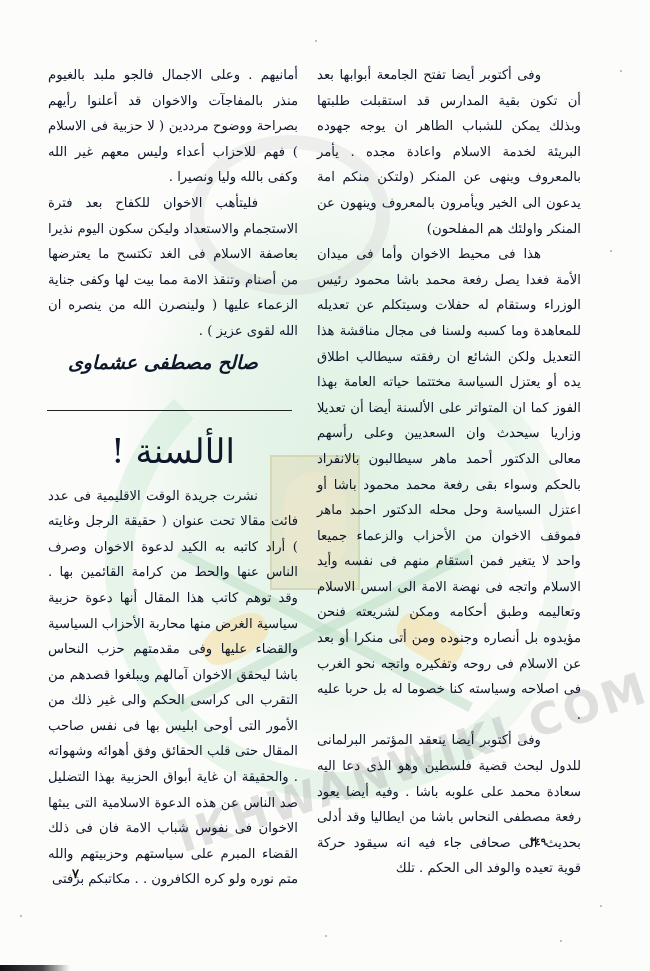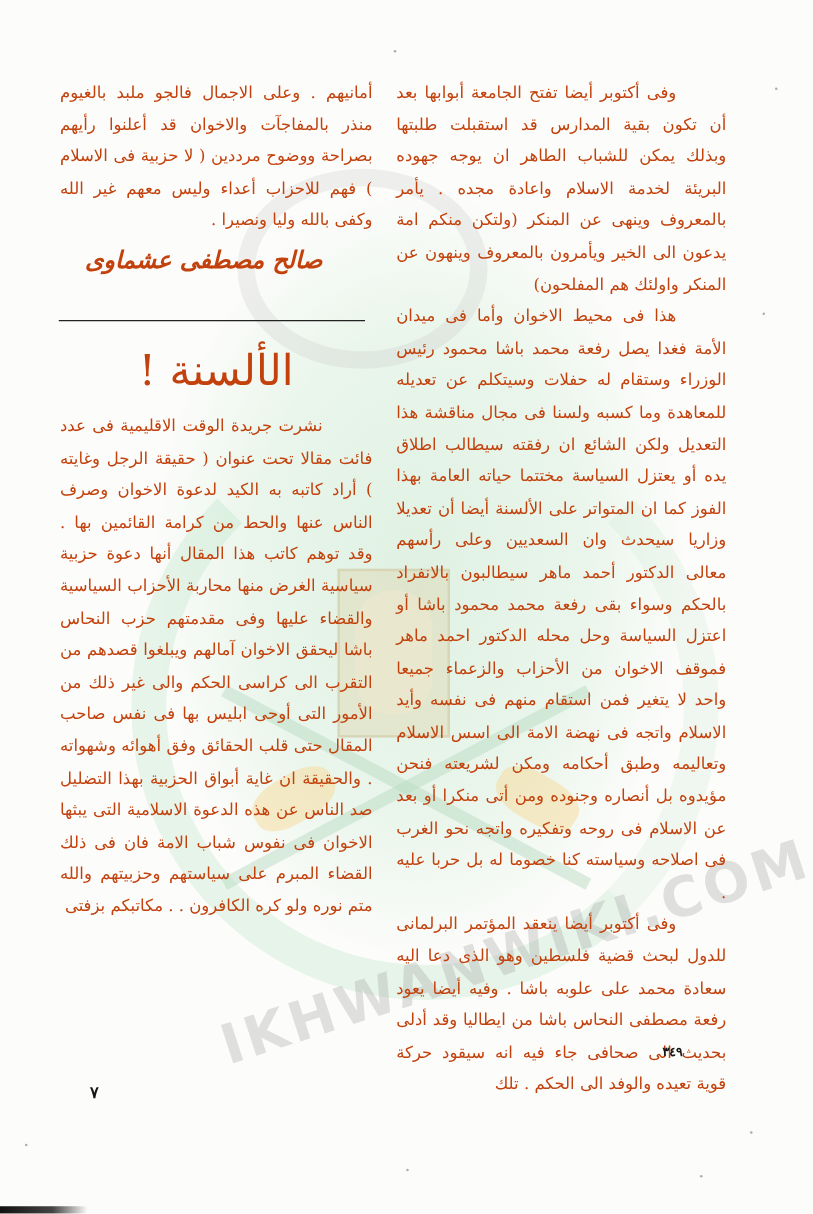--- a/index.html
+++ b/index.html
@@ -16,21 +16,21 @@
     .wm-book-inner { left: 284px; top: 472px; width: 62px; height: 100px; border-radius: 30px; background: rgba(238,232,205,0.6); }
     .wm-sword1 { left: 160px; top: 625px; width: 330px; height: 10px; background: rgba(185,220,195,0.5); transform: rotate(-28deg); }
     .wm-sword2 { left: 160px; top: 625px; width: 330px; height: 10px; background: rgba(185,220,195,0.5); transform: rotate(28deg); }
     .wm-hilt1 { left: 200px; top: 620px; width: 70px; height: 38px; border-radius: 40%; background: rgba(246,220,160,0.55); transform: rotate(-30deg); }
     .wm-hilt2 { left: 395px; top: 620px; width: 70px; height: 38px; border-radius: 40%; background: rgba(246,220,160,0.55); transform: rotate(30deg); }
     .wm-top { left: 190px; top: 135px; width: 200px; height: 160px; border-radius: 50%; border: 14px solid rgba(200,200,200,0.28); }
     .wm-text { left: 170px; top: 760px; width: 340px; text-align: center; font-family: "DejaVu Sans", sans-serif; font-weight: bold;
       font-size: 44px; letter-spacing: 3px; color: rgba(170,170,170,0.35); transform: rotate(-18deg); }
 
     
-    .col { position: absolute; direction: rtl; text-align: justify; font-family: "DejaVu Serif", serif; font-size: 13.2px; line-height: 25.6px; color: #c2410c; }
+    .col { position: absolute; direction: rtl; text-align: justify; font-family: "DejaVu Serif", serif; font-size: 13.2px; line-height: 25.6px; color: #0f172a; }
     .col-right { left: 317px; top: 62px; width: 264px; }
     .col-left { left: 48px; top: 62px; width: 250px; }
     .col p { text-align-last: right; }
     .col p.indent { text-indent: 40px; }
     .signature { font-family: "DejaVu Serif", serif; font-style: italic; font-size: 19px; font-weight: bold; text-align: right; padding-right: 40px; margin-top: 6px; height: 32px; }
     .divider { height: 0; border-top: 1.6px solid #222; margin: 28px 6px 18px 0; width: 245px; }
     .headline { text-align: center; font-family: "DejaVu Serif", serif; font-size: 34px; line-height: 44px; font-weight: normal; margin-bottom: 10px; letter-spacing: 1px; }
     .pnum-left { position: absolute; left: 72px; top: 866px; font-family: "DejaVu Serif", serif; font-size: 13px; font-weight: bold; }
     .pnum-right { position: absolute; left: 530px; top: 836px; font-family: "DejaVu Serif", serif; font-size: 10px; font-weight: bold; direction: rtl; }
     .scan-edge { position: absolute; left: 0; top: 965px; width: 70px; height: 6px; background: linear-gradient(90deg, #111 0%, #444 60%, rgba(0,0,0,0) 100%); }
@@ -53,20 +53,21 @@
   <div class="wm wm-text">IKHWANWIKI.COM</div>
 
   <div class="col col-right">
     <p class="indent">وفى أكتوبر أيضا تفتح الجامعة أبوابها بعد أن تكون بقية المدارس قد استقبلت طلبتها وبذلك يمكن للشباب الطاهر ان يوجه جهوده البريئة لخدمة الاسلام واعادة مجده . يأمر بالمعروف وينهى عن المنكر (ولتكن منكم امة يدعون الى الخير ويأمرون بالمعروف وينهون عن المنكر واولئك هم المفلحون)</p>
     <p class="indent">هذا فى محيط الاخوان وأما فى ميدان الأمة فغدا يصل رفعة محمد باشا محمود رئيس الوزراء وستقام له حفلات وسيتكلم عن تعديله للمعاهدة وما كسبه ولسنا فى مجال مناقشة هذا التعديل ولكن الشائع ان رفقته سيطالب اطلاق يده أو يعتزل السياسة مختتما حياته العامة بهذا الفوز كما ان المتواتر على الألسنة أيضا أن تعديلا وزاريا سيحدث وان السعديين وعلى رأسهم معالى الدكتور أحمد ماهر سيطالبون بالانفراد بالحكم وسواء بقى رفعة محمد محمود باشا أو اعتزل السياسة وحل محله الدكتور احمد ماهر فموقف الاخوان من الأحزاب والزعماء جميعا واحد لا يتغير فمن استقام منهم فى نفسه وأيد الاسلام واتجه فى نهضة الامة الى اسس الاسلام وتعاليمه وطبق أحكامه ومكن لشريعته فنحن مؤيدوه بل أنصاره وجنوده ومن أتى منكرا أو بعد عن الاسلام فى روحه وتفكيره واتجه نحو الغرب فى اصلاحه وسياسته كنا خصوما له بل حربا عليه .</p>
     <p class="indent">وفى أكتوبر أيضا ينعقد المؤتمر البرلمانى للدول لبحث قضية فلسطين وهو الذى دعا اليه سعادة محمد على علوبه باشا . وفيه أيضا يعود رفعة مصطفى النحاس باشا من ايطاليا وقد أدلى بحديث الى صحافى جاء فيه انه سيقود حركة قوية تعيده والوفد الى الحكم . تلك</p>
   </div>
 
   <div class="col col-left">
     <p>أمانيهم . وعلى الاجمال فالجو ملبد بالغيوم منذر بالمفاجآت والاخوان قد أعلنوا رأيهم بصراحة ووضوح مرددين ( لا حزبية فى الاسلام ) فهم للاحزاب أعداء وليس معهم غير الله وكفى بالله وليا ونصيرا .</p>
+    <p class="indent">فليتأهب الاخوان للكفاح بعد فترة الاستجمام والاستعداد وليكن سكون اليوم نذيرا بعاصفة الاسلام فى الغد تكتسح ما يعترضها من أصنام وتنقذ الامة مما بيت لها وكفى جناية الزعماء عليها ( ولينصرن الله من ينصره ان الله لقوى عزيز ) .</p>
     <div class="signature">صالح مصطفى عشماوى</div>
     <div class="divider"></div>
     <h2 class="headline">الألسنة !</h2>
     <p class="indent">نشرت جريدة الوقت الاقليمية فى عدد فائت مقالا تحت عنوان ( حقيقة الرجل وغايته ) أراد كاتبه به الكيد لدعوة الاخوان وصرف الناس عنها والحط من كرامة القائمين بها . وقد توهم كاتب هذا المقال أنها دعوة حزبية سياسية الغرض منها محاربة الأحزاب السياسية والقضاء عليها وفى مقدمتهم حزب النحاس باشا ليحقق الاخوان آمالهم ويبلغوا قصدهم من التقرب الى كراسى الحكم والى غير ذلك من الأمور التى أوحى ابليس بها فى نفس صاحب المقال حتى قلب الحقائق وفق أهوائه وشهواته . والحقيقة ان غاية أبواق الحزبية بهذا التضليل صد الناس عن هذه الدعوة الاسلامية التى يبثها الاخوان فى نفوس شباب الامة فان فى ذلك القضاء المبرم على سياستهم وحزبيتهم والله متم نوره ولو كره الكافرون . . مكاتبكم بزفتى</p>
   </div>
 
   <div class="pnum-left">٧</div>
   <div class="pnum-right">٣٤٩</div>
 
   <div class="scan-edge"></div>

